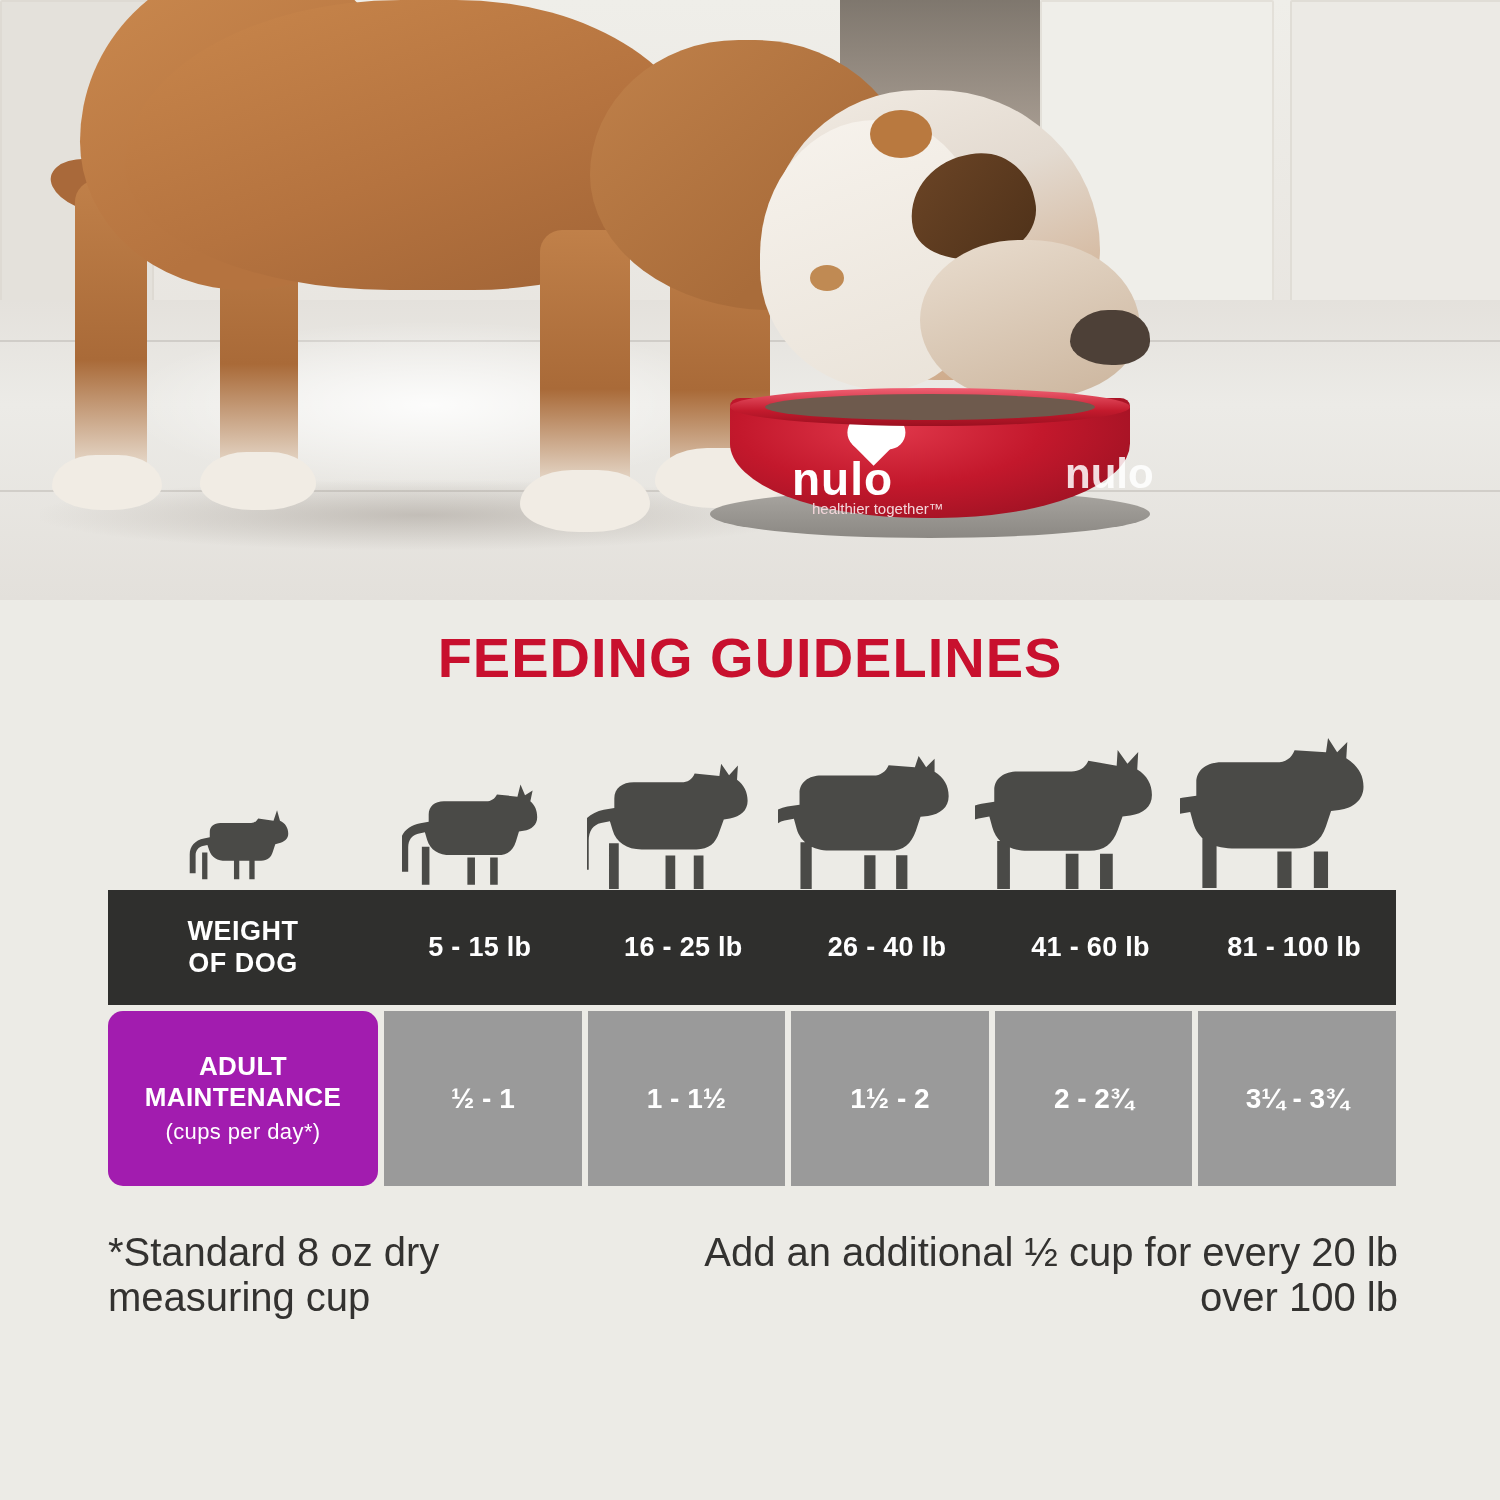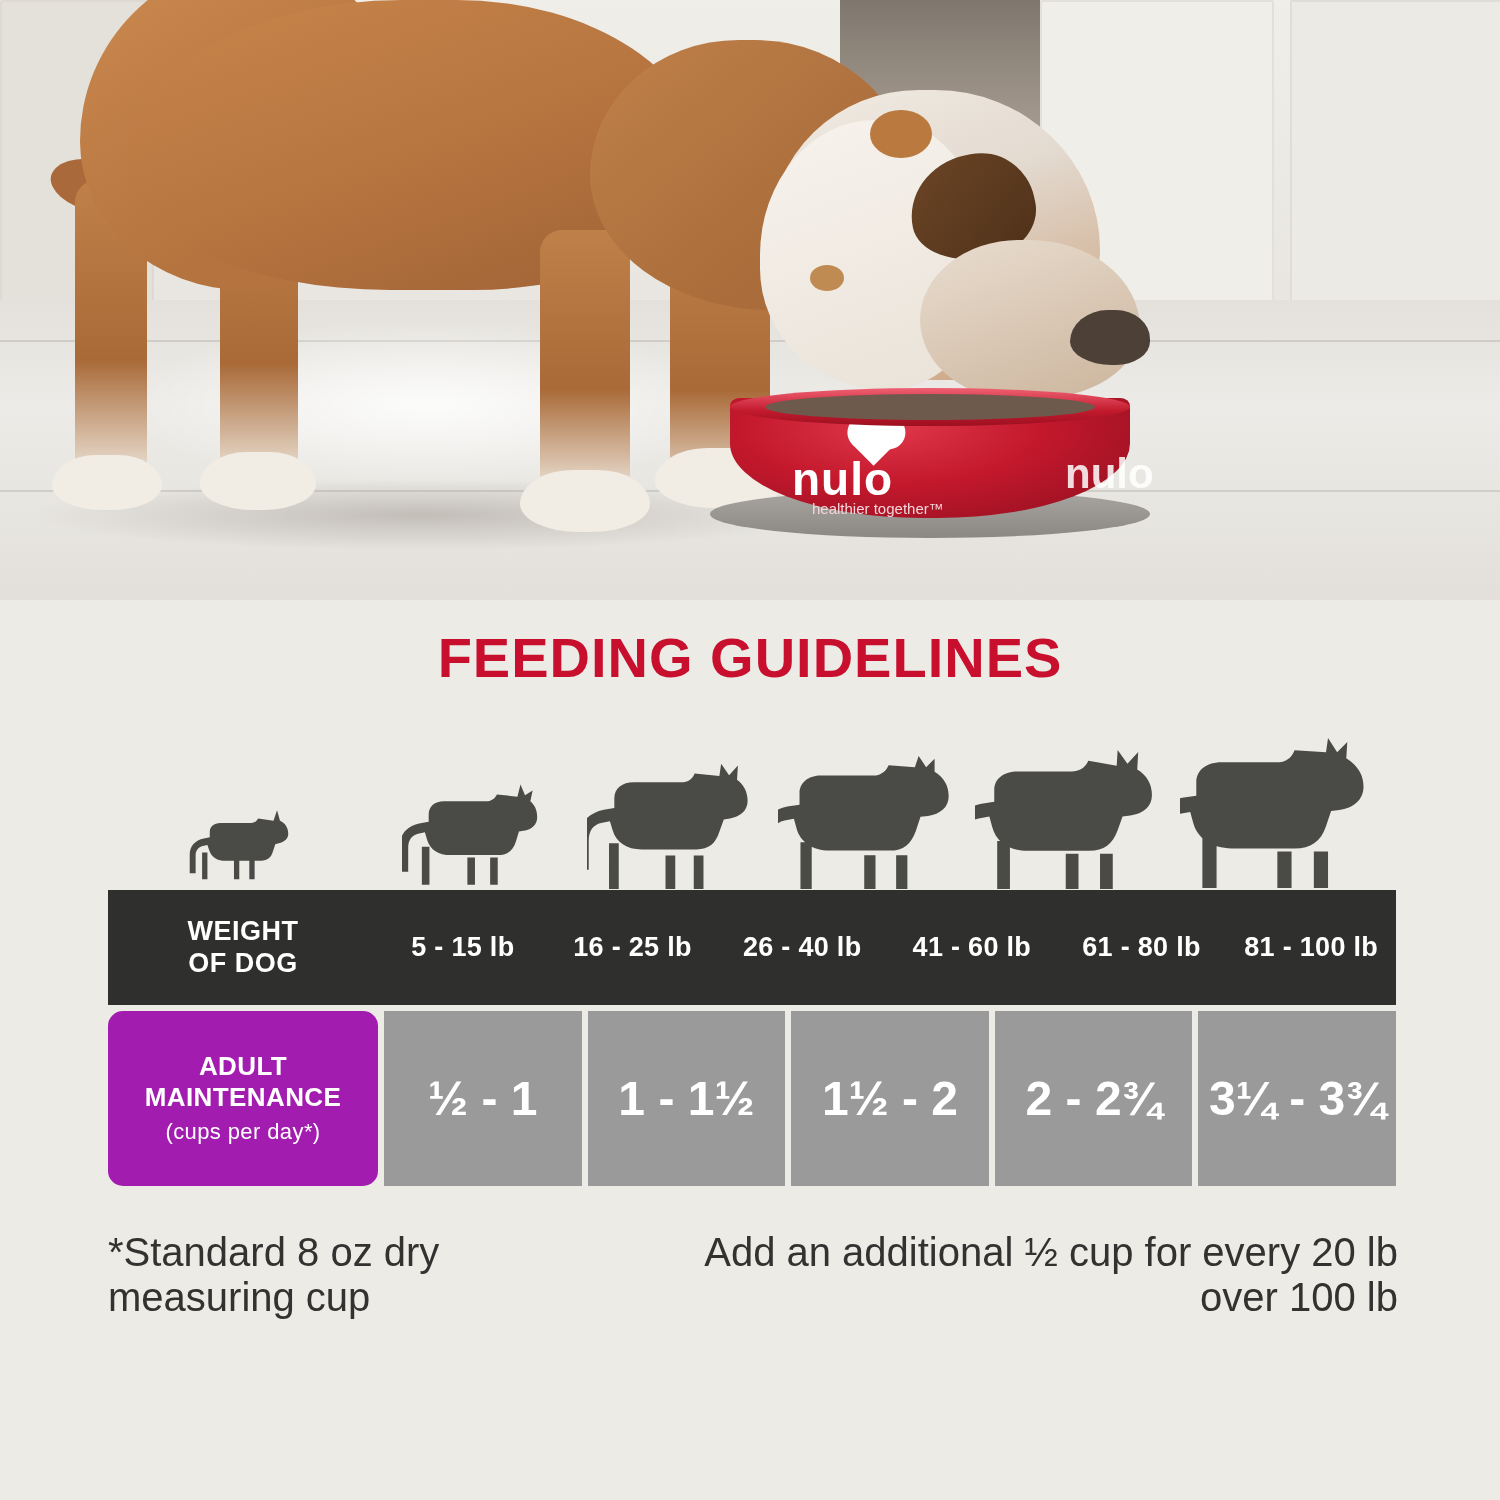--- a/index.html
+++ b/index.html
@@ -307,21 +307,21 @@
   .body-label .sub {
     font-size: 22px;
     font-weight: normal;
     margin-top: 6px;
   }
   .body-cell {
     flex: 1 1 0;
     height: 175px;
     background: #9a9a9a;
     margin-left: 6px;
-    font-size: 48px;
+    font-size: 28px;
     font-weight: bold;
   }
   .body-label { margin-right: 0; }
 
   .notes {
     position: absolute;
     left: 108px;
     top: 630px;
     width: 1290px;
     display: flex;
@@ -433,21 +433,20 @@
 
       <div class="row row-head">
         <div class="cell head-label">
           <span>WEIGHT</span>
           <span>OF DOG</span>
         </div>
         <div class="cell head-cell">5 - 15 lb</div>
         <div class="cell head-cell">16 - 25 lb</div>
         <div class="cell head-cell">26 - 40 lb</div>
         <div class="cell head-cell">41 - 60 lb</div>
-        <div class="cell head-cell">61 - 80 lb</div>
         <div class="cell head-cell">81 - 100 lb</div>
       </div>
 
       <div class="row row-body">
         <div class="cell body-label">
           <span>ADULT</span>
           <span>MAINTENANCE</span>
           <span class="sub">(cups per day*)</span>
         </div>
         <div class="cell body-cell">½ - 1</div>

